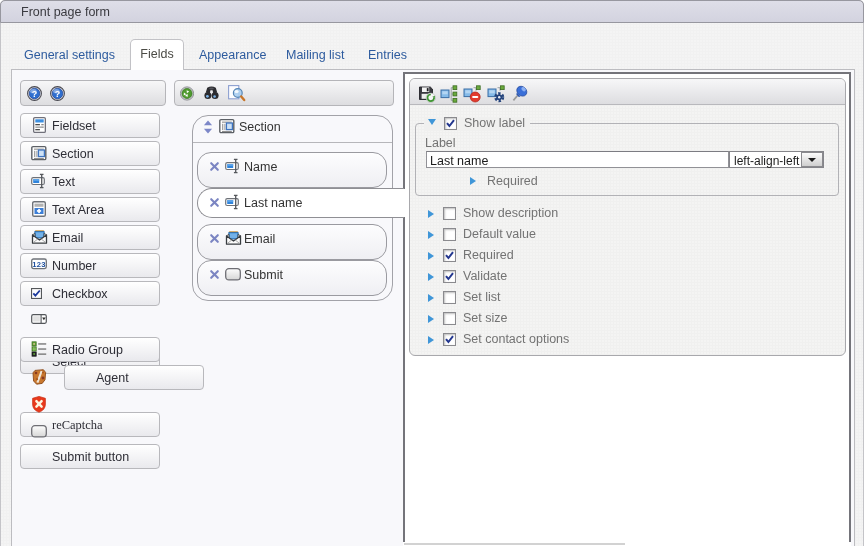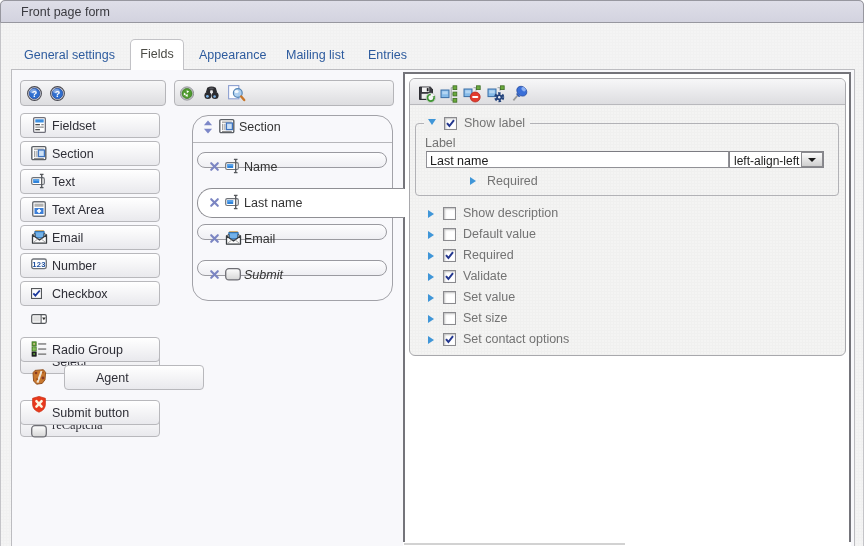--- a/index.html
+++ b/index.html
@@ -21,21 +21,21 @@
 #activetab { position:absolute; left:130px; top:39px; width:54px; height:31px; background:#fff; border:1px solid #c2c2c6; border-bottom:none; border-radius:5px 5px 0 0; z-index:5; }
 #activetab span { position:absolute; left:0; right:0; top:7px; text-align:center; font-size:12.5px; color:#4b4b45; }
 
 .toolbar { position:absolute; background:linear-gradient(#f7f7f8,#dddde0); border:1px solid #b5b5b9; border-radius:4px; }
 
 .lbtn { position:absolute; left:20px; width:140px; height:25px; background:linear-gradient(#ffffff,#e9e9ed); border:1px solid #b8b8bc; border-radius:4px; }
 .lbtn span { position:absolute; left:31px; top:5px; font-size:12.5px; color:#2e2e36; }
 
 #section { position:absolute; left:192px; top:115px; width:201px; height:186px; background:#f8f8fb; border:1px solid #a2a2a8; border-radius:16px; }
 #sechdr-line { position:absolute; left:193px; top:142px; width:199px; height:1px; background:#b6b6ba; }
-.pill { position:absolute; left:197px; width:190px; height:16px; background:linear-gradient(#fdfdfe,#efeff3); border:1px solid #9a9aa0; border-radius:14px; }
+.pill { position:absolute; left:197px; width:190px; height:36px; background:linear-gradient(#fdfdfe,#efeff3); border:1px solid #9a9aa0; border-radius:14px; }
 .pill span, #connector span { position:absolute; left:46px; top:7px; font-size:12.5px; color:#333; }
 
 #connector { position:absolute; left:197px; top:188px; width:207px; height:30px; background:#fff; border-top:1px solid #8f8f94; border-bottom:1px solid #8f8f94; border-left:1px solid #8f8f94; border-radius:15px 0 0 15px; z-index:10; }
 #conngap { position:absolute; left:404px; top:189px; width:5px; height:28px; background:#fff; z-index:10; }
 
 #rpanel { position:absolute; left:403px; top:72px; width:448px; height:474px; background:#fff; }
 .pborder { position:absolute; background:#74747a; }
 #rinner { position:absolute; left:409px; top:78px; width:437px; height:278px; background:#f0f0ef;
   background-image:radial-gradient(circle at 1px 1px, rgba(255,255,255,.24) 1px, transparent 1.3px);
   background-size:3px 3px;
@@ -140,21 +140,21 @@
     </div>
   <div class="lbtn" style="top:337px;">
       <span>Radio Group</span>
     </div>
   <div class="lbtn" style="top:365px;margin-left:44px;">
       <span>Agent</span>
     </div>
   <div class="lbtn" style="top:412px;font-family:Liberation Serif, serif;">
       <span>reCaptcha</span>
     </div>
-  <div class="lbtn" style="top:400px;">
+  <div class="lbtn" style="top:444px;">
       <span>Submit button</span>
     </div>
   <svg style="left:33px;top:117px;z-index:20" width="13" height="16" viewBox="0 0 13 16">
  <rect x="0.65" y="0.65" width="11.7" height="14.7" rx="1.2" fill="#fff" stroke="#70707a" stroke-width="1.3"></rect>
  <rect x="2.3" y="2.3" width="8.4" height="3.2" fill="#3d8fe0"></rect>
  <rect x="2.3" y="7" width="4.6" height="1.3" fill="#4a4a4a"></rect>
  <rect x="8.3" y="7" width="2.4" height="1.3" fill="#8a8a8a"></rect>
  <rect x="2.3" y="9.5" width="6.2" height="1.3" fill="#9a9a9a"></rect>
  <rect x="8.3" y="9.5" width="2.4" height="1.3" fill="#8a8a8a"></rect>
  <rect x="2.3" y="12" width="4.6" height="1.3" fill="#4a4a4a"></rect>
@@ -288,21 +288,21 @@
 
   <div id="section"></div>
   <div id="sechdr-line"></div>
   <span class="txt" style="left:239px; top:120px; font-size:12.5px; color:#333;">Section</span>
   <div class="pill" style="top:152px;">
       <span>Name</span>
     </div>
   <div class="pill" style="top:224px;">
       <span>Email</span>
     </div>
-  <div class="pill" style="top:260px;font-style:italic;">
+  <div class="pill" style="top:260px;">
       <span>Submit</span>
     </div>
   <div id="connector">
       <span>Last name</span>
     </div>
   <div id="conngap"></div>
   <svg style="left:203px;top:120px;z-index:20" width="10" height="14" viewBox="0 0 10 14">
  <path d="M5,0.4 L9.1,5.2 L0.9,5.2 Z" fill="#7c87c8"></path>
  <path d="M5,13.6 L9.1,8.8 L0.9,8.8 Z" fill="#7c87c8"></path>
 </svg>
@@ -396,21 +396,21 @@
     </svg>
   <span class="txt rowtxt" style="left:463px; top:248.0px;">Required</span>
   <div class="tri-r" style="left:428px; top:272.5px;"></div>
   <div class="wcb" style="left:443px; top:270.0px;"></div>
   <svg class="chk" style="left:443px; top:270.0px;" viewBox="0 0 13 13">
       <path d="M3,6.2 L5.4,9 L10,3.2" fill="none" stroke="#23378f" stroke-width="2"></path>
     </svg>
   <span class="txt rowtxt" style="left:463px; top:269.0px;">Validate</span>
   <div class="tri-r" style="left:428px; top:293.5px;"></div>
   <div class="wcb" style="left:443px; top:291.0px;"></div>
-  <span class="txt rowtxt" style="left:463px; top:290.0px;">Set value</span>
+  <span class="txt rowtxt" style="left:463px; top:290.0px;">Set list</span>
   <div class="tri-r" style="left:428px; top:314.5px;"></div>
   <div class="wcb" style="left:443px; top:312.0px;"></div>
   <span class="txt rowtxt" style="left:463px; top:311.0px;">Set size</span>
   <div class="tri-r" style="left:428px; top:335.5px;"></div>
   <div class="wcb" style="left:443px; top:333.0px;"></div>
   <svg class="chk" style="left:443px; top:333.0px;" viewBox="0 0 13 13">
       <path d="M3,6.2 L5.4,9 L10,3.2" fill="none" stroke="#23378f" stroke-width="2"></path>
     </svg>
   <span class="txt rowtxt" style="left:463px; top:332.0px;">Set contact options</span>
 

